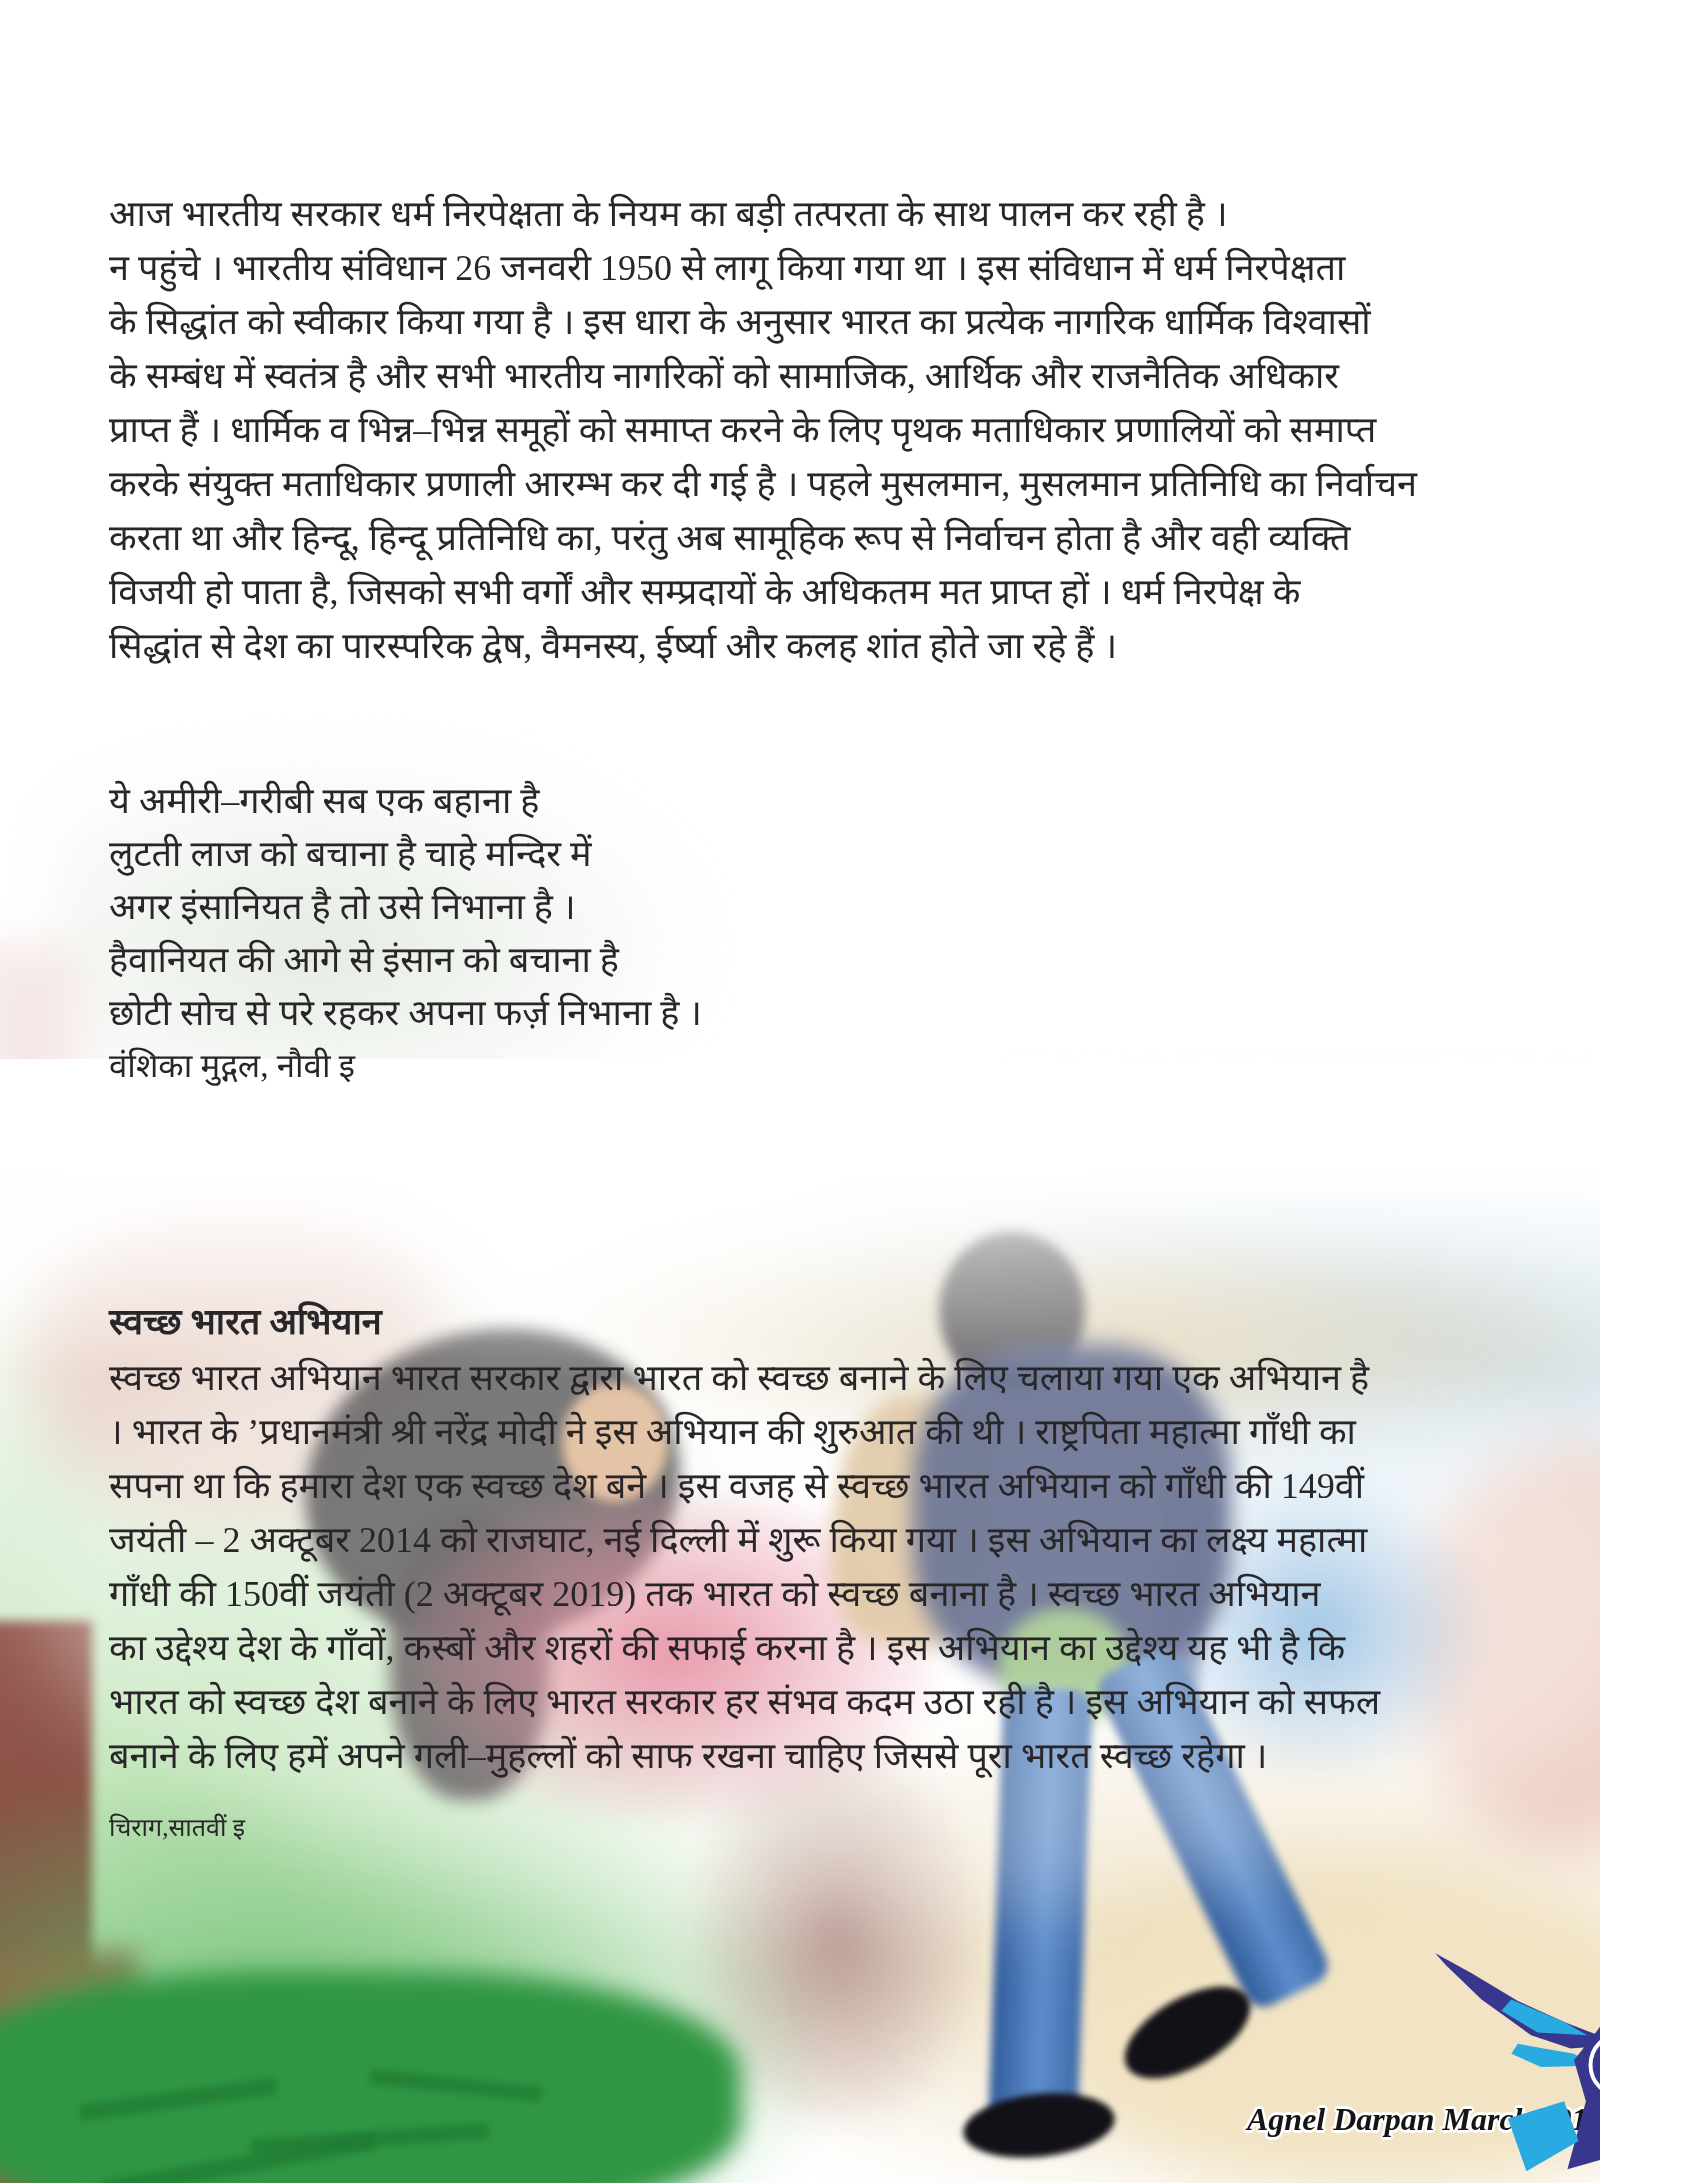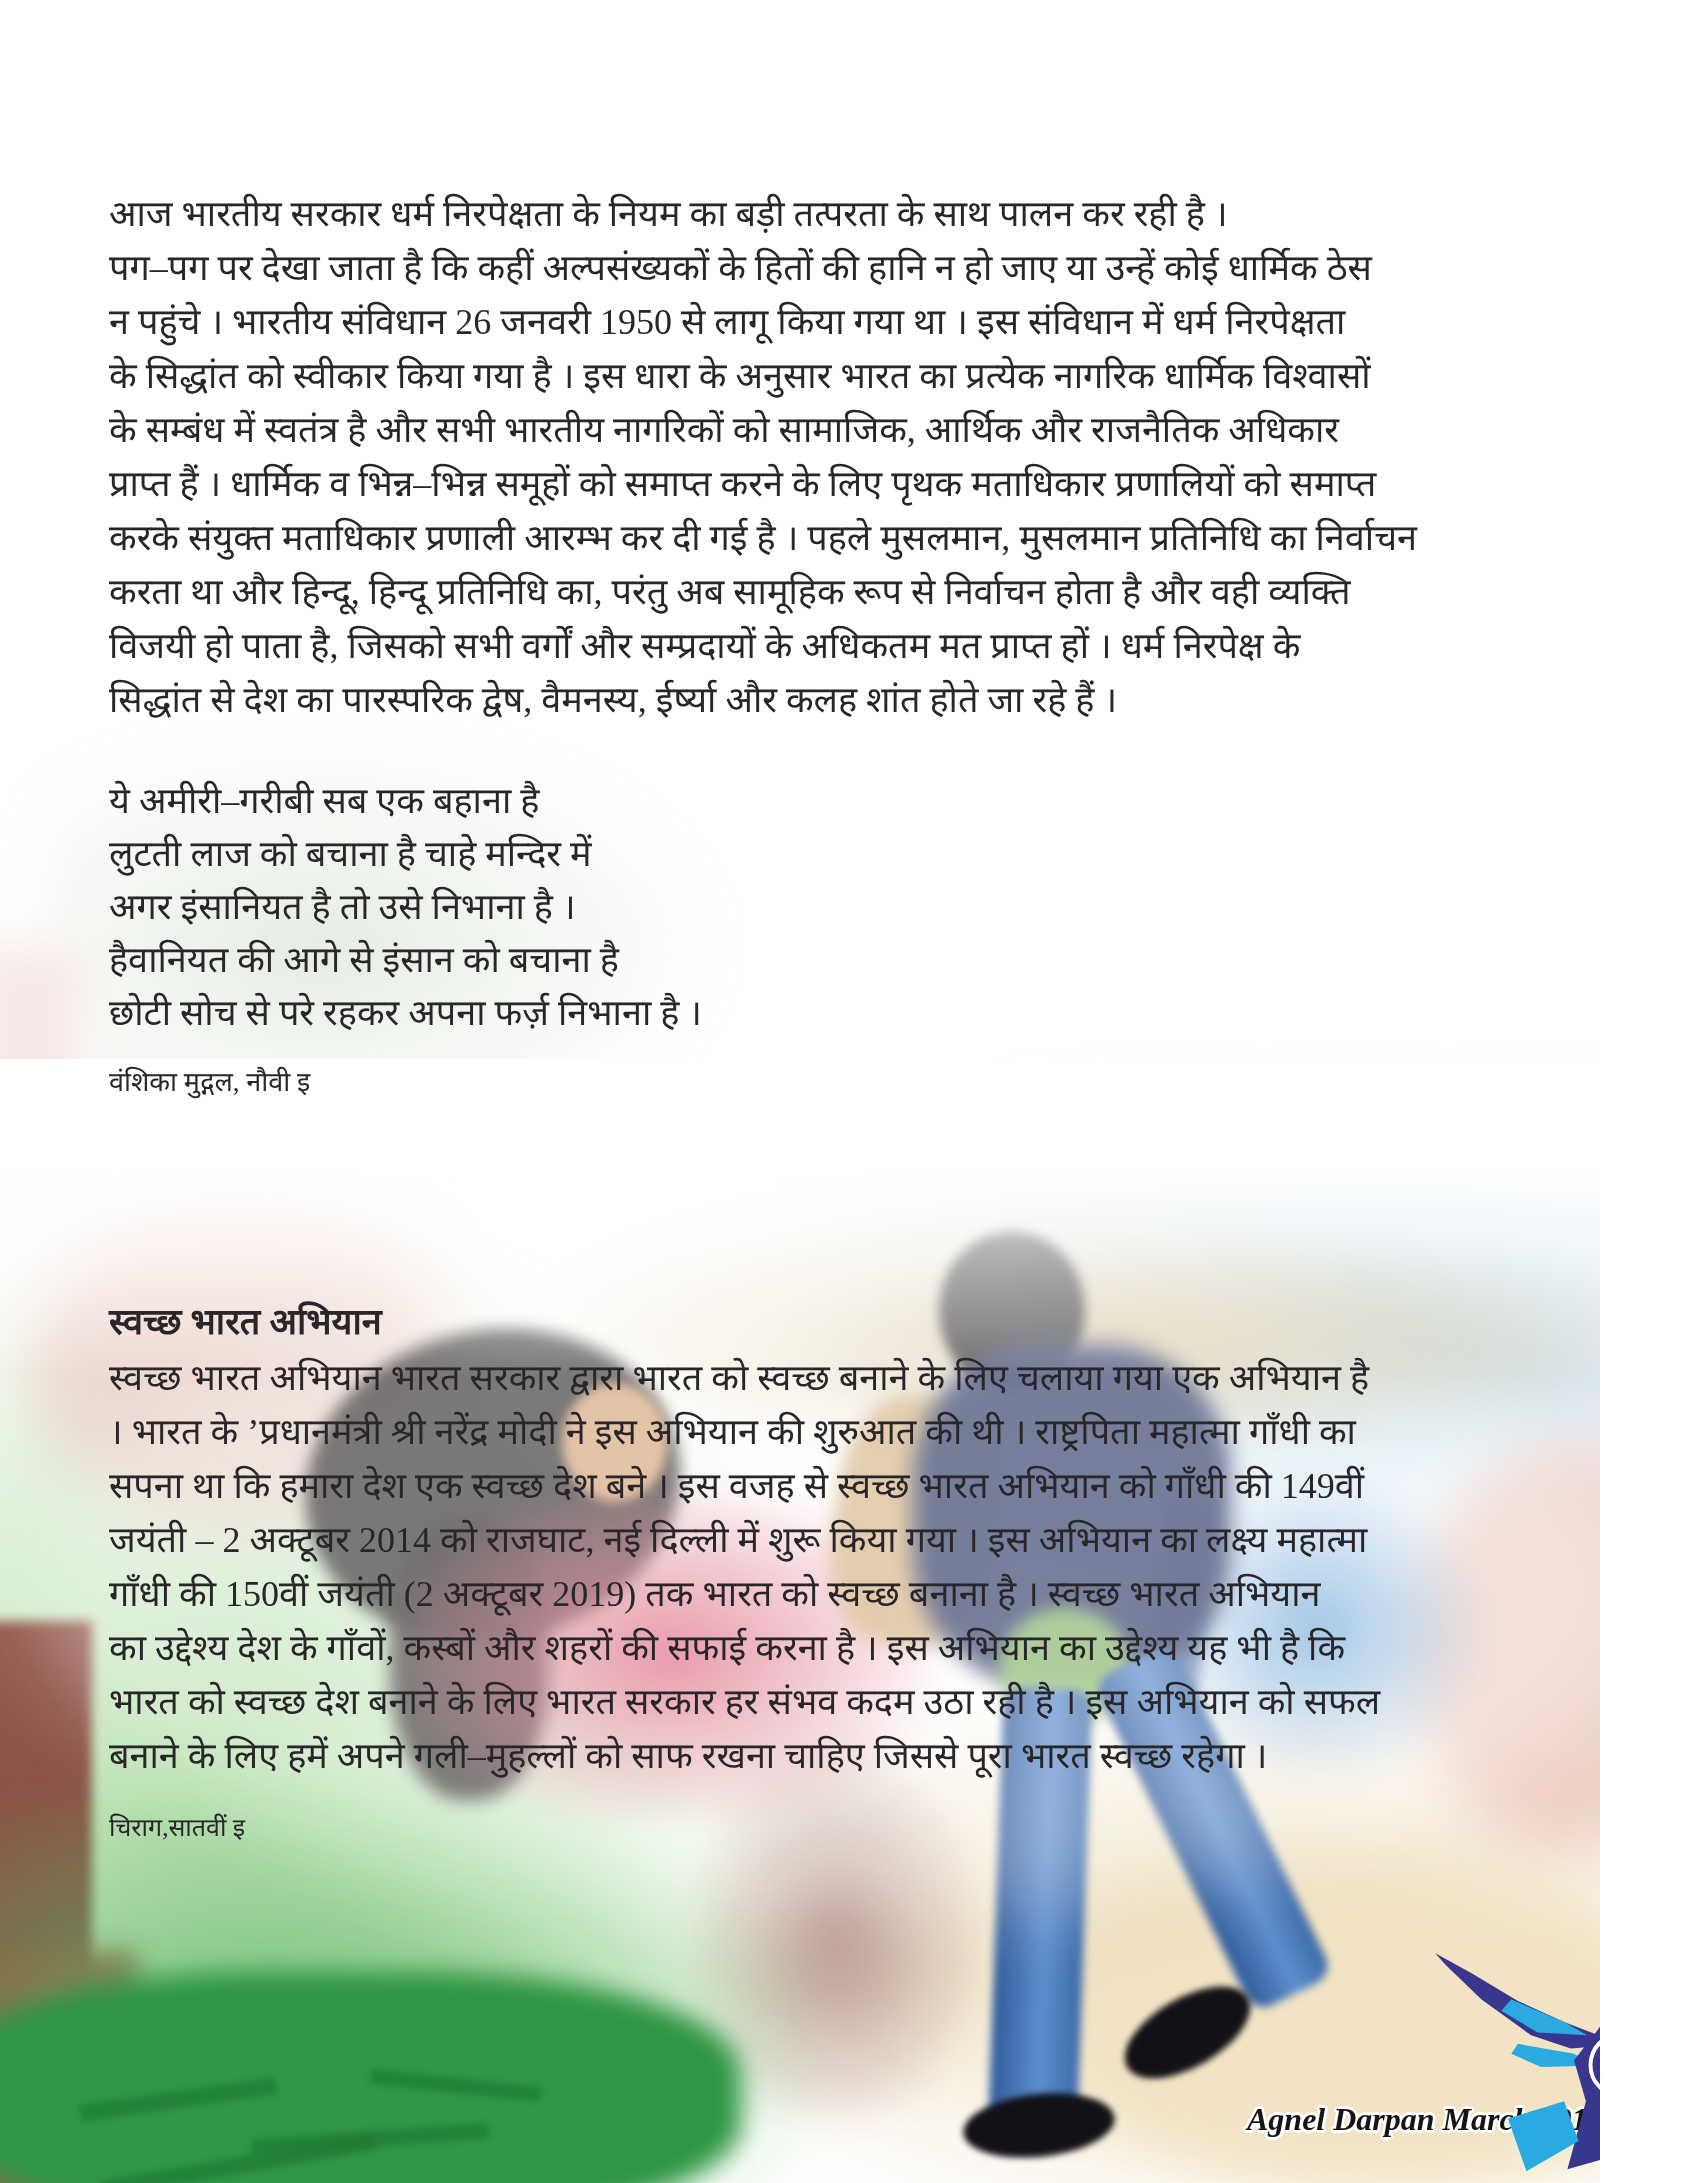--- a/index.html
+++ b/index.html
@@ -5,21 +5,21 @@
   html,body{margin:0;padding:0;background:#ffffff;}
   .page{position:relative;width:1600px;height:2183px;background:#ffffff;overflow:hidden;
         font-family:"Liberation Serif", serif;color:#29262a;}
 
   
   .tblock{position:absolute;left:109px;width:1515px;z-index:5;}
   .tline{font-size:36px;line-height:54px;white-space:nowrap;}
   #para1{top:187px;}
   #poem{top:775px;}
   #poem .tline{line-height:53px;}
-  .poem-author{font-size:27px;line-height:53px;margin-top:16px;}
+  .poem-author{font-size:33px;line-height:53px;margin-top:0;}
   #sbaHeading{top:1295px;font-weight:bold;}
   #sbaBody{top:1351px;}
   .small-author{font-size:25px;line-height:46px;margin-top:22px;}
 
   
   .watermark{position:absolute;left:53px;top:741px;width:662px;height:410px;z-index:0;
     background:radial-gradient(ellipse at 40% 50%, rgba(224,232,221,0.85) 0%, rgba(224,232,221,0) 70%);
     filter:blur(26.5px);}
   .watermark2{position:absolute;left:-26.5px;top:946px;width:106px;height:251px;z-index:0;
     background:#f3e4e2;filter:blur(20px);opacity:.8;}
@@ -118,21 +118,20 @@
     <div class="blob b-leg b-leg1"></div>
     <div class="blob b-leg b-leg2"></div>
     <div class="blob b-shoe b-shoe1"></div>
     <div class="blob b-shoe b-shoe2"></div>
     <div class="blob veil-text"></div>
     <div class="blob veil-top"></div>
   </div>
 
   <div class="tblock" id="para1">
     <div class="tline">आज भारतीय सरकार धर्म निरपेक्षता के नियम का बड़ी तत्परता के साथ पालन कर रही है ।</div>
-    <div class="tline">पग–पग पर देखा जाता है कि कहीं अल्पसंख्यकों के हितों की हानि न हो जाए या उन्हें कोई धार्मिक ठेस</div>
     <div class="tline">न पहुंचे । भारतीय संविधान 26 जनवरी 1950 से लागू किया गया था । इस संविधान में धर्म निरपेक्षता</div>
     <div class="tline">के सिद्धांत को स्वीकार किया गया है । इस धारा के अनुसार भारत का  प्रत्येक नागरिक धार्मिक विश्वासों</div>
     <div class="tline">के सम्बंध में स्वतंत्र है और सभी भारतीय नागरिकों को सामाजिक, आर्थिक और राजनैतिक अधिकार</div>
     <div class="tline">प्राप्त हैं । धार्मिक व भिन्न–भिन्न समूहों को समाप्त करने के लिए पृथक मताधिकार प्रणालियों को समाप्त</div>
     <div class="tline">करके संयुक्त मताधिकार  प्रणाली आरम्भ कर दी गई है । पहले मुसलमान, मुसलमान प्रतिनिधि का निर्वाचन</div>
     <div class="tline">करता था और हिन्दू, हिन्दू प्रतिनिधि का, परंतु अब सामूहिक रूप से निर्वाचन होता है और वही व्यक्ति</div>
     <div class="tline">विजयी हो पाता है, जिसको सभी वर्गों और सम्प्रदायों के अधिकतम मत प्राप्त हों । धर्म निरपेक्ष के</div>
     <div class="tline">सिद्धांत से देश का पारस्परिक द्वेष, वैमनस्य, ईर्ष्या और कलह शांत होते जा रहे हैं ।</div>
   </div>
 

